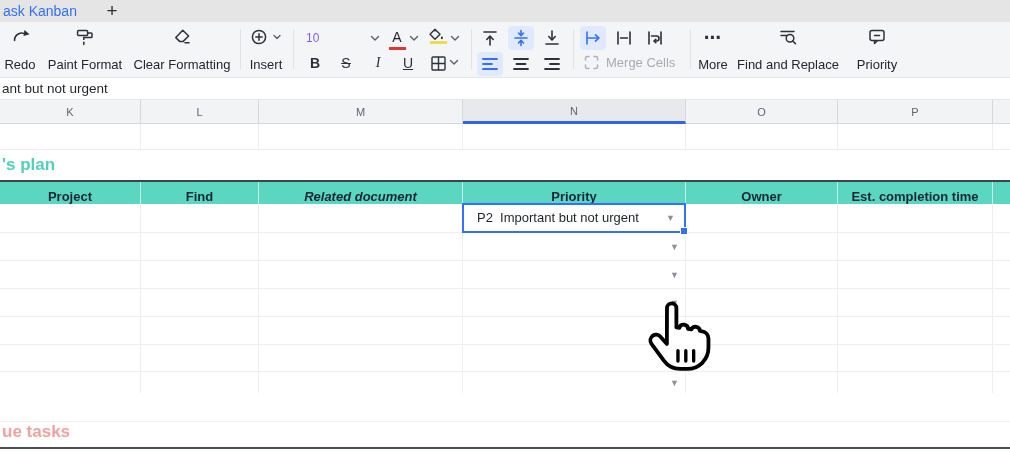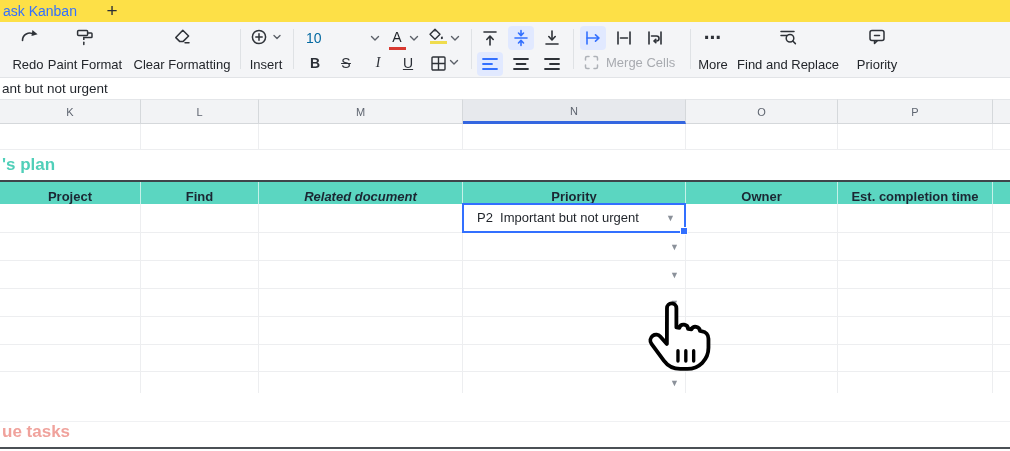--- a/index.html
+++ b/index.html
@@ -2,21 +2,21 @@
 <html><head>
 <meta charset="utf-8">
 <style>
   html,body{margin:0;padding:0;}
   body{
     width:1010px;height:451px;position:relative;overflow:hidden;background:#fff;
     font-family:"Liberation Sans","DejaVu Sans",sans-serif;color:#1f2329;
     -webkit-font-smoothing:antialiased;
   }
   
-  .tabbar{position:absolute;left:0;top:0;width:100%;height:22px;background:#fde047;display:flex;align-items:center;}
+  .tabbar{position:absolute;left:0;top:0;width:100%;height:22px;background:#e5e5e5;display:flex;align-items:center;}
   .tab-active{width:86px;padding-left:3px;font-size:14px;color:#3370ff;white-space:nowrap;overflow:hidden;}
   .tab-box{width:84px;height:22px;border-left:1px solid #d8dadd;border-right:1px solid #d8dadd;
     display:flex;align-items:center;justify-content:center;font-size:14px;color:#1f2329;background:#fff;}
   .tab-add{width:46px;text-align:center;font-size:19px;color:#2b2f36;line-height:20px;}
   
   .toolbar{position:absolute;left:0;top:22px;width:100%;height:55px;background:#f4f5f7;border-bottom:1px solid #e2e4e7;}
   .tstack{position:absolute;top:5px;height:45px;display:flex;flex-direction:column;align-items:center;justify-content:space-between;}
   .tlabel{font-size:13px;color:#23262b;white-space:nowrap;}
   .tsep{position:absolute;top:7px;width:1px;height:40px;background:#dfe2e5;}
   .ticon{display:flex;align-items:center;justify-content:center;height:20px;}
@@ -61,21 +61,21 @@
 </head>
 <body>
 
 <div class="tabbar">
   <div class="tab-active">ask Kanban</div>
   <div class="tab-add">+</div>
 </div>
 
 <div class="toolbar">
 
-  <div class="tstack" style="left:8px;width:40px">
+  <div class="tstack" style="left:0;width:40px">
     <span class="ticon">
       <svg width="20" height="20" viewBox="0 0 20 20">
           <path d="M4.5 13.5 A7.2 7.2 0 0 1 15.8 7.4" fill="none" stroke="#2e3238" stroke-width="1.6" stroke-linecap="round"></path>
           <polygon points="14.4,3.0 19.6,7.2 13.5,9.0" fill="#2e3238"></polygon>
         </svg>
     </span>
     <span class="tlabel">Redo</span>
   </div>
 
   <div class="tstack" style="left:42px;width:86px">
@@ -108,21 +108,21 @@
           <path d="M10 6.8 v6.4 M6.8 10 h6.4" stroke="#2e3238" stroke-width="1.5" stroke-linecap="round"></path>
           <path d="M25 8.4 l3 3 3-3" fill="none" stroke="#5b6068" stroke-width="1.4" stroke-linecap="round" stroke-linejoin="round"></path>
         </svg>
     </span>
     <span class="tlabel">Insert</span>
   </div>
 
   <div class="tsep" style="left:293px"></div>
 
   <div style="position:absolute;left:302px;top:5px;width:78px;height:22px;display:flex;align-items:center;justify-content:space-between;">
-    <span style="font-size:14px;color:#0369a1;padding-left:4px;">10</span>
+    <span style="font-size:12px;color:#8b5cf6;padding-left:4px;">10</span>
     <span>
         <svg width="10" height="7" viewBox="0 0 10 7">
           <path d="M1.5 1.5 l3.5 3.5 3.5-3.5" fill="none" stroke="#5b6068" stroke-width="1.4" stroke-linecap="round" stroke-linejoin="round"></path>
         </svg>
       </span>
   </div>
 
   <div style="position:absolute;left:386px;top:6px;width:22px;height:22px;text-align:center;">
     <span style="font-size:14px;color:#1f2329;line-height:15px;">A</span>
     <div style="width:17px;height:3px;background:#d83931;margin:1px auto 0;"></div>

